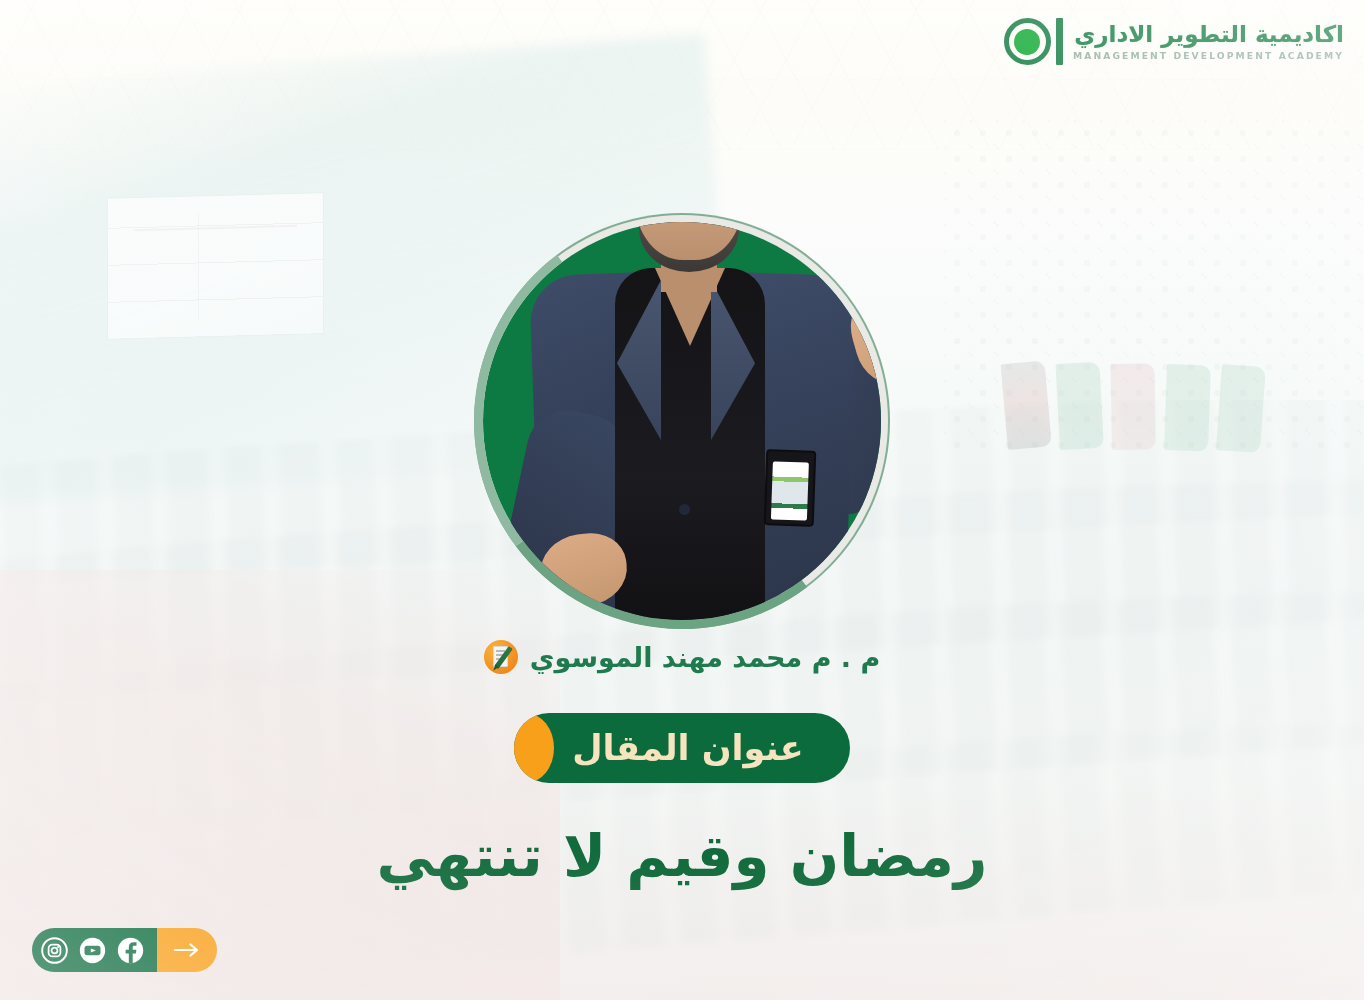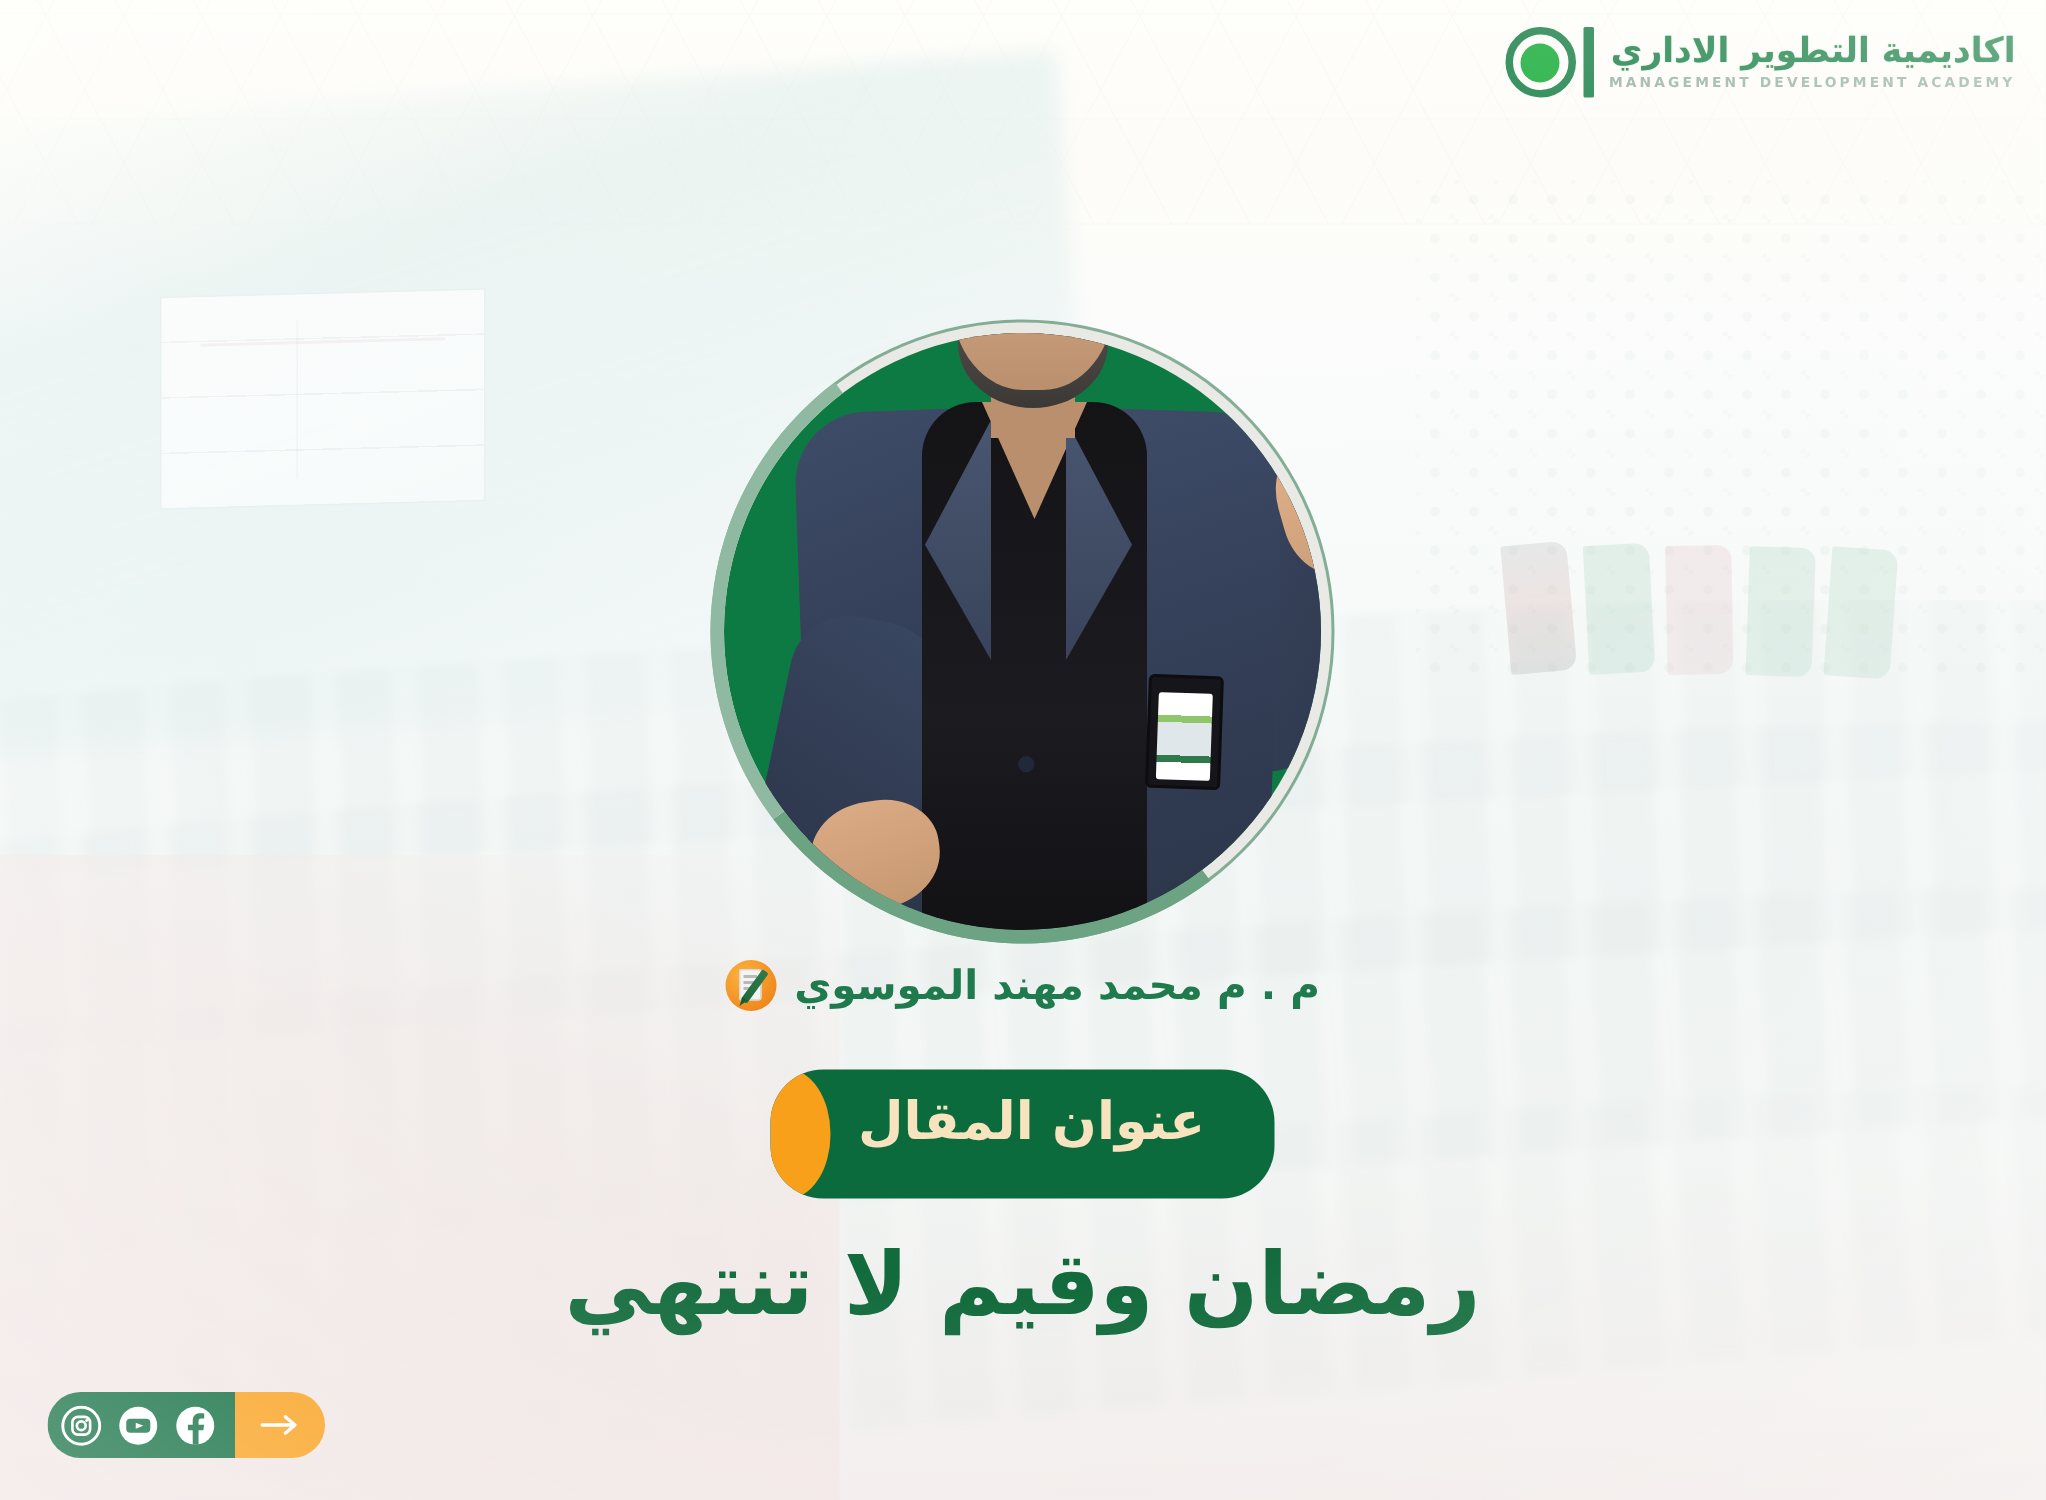--- a/index.html
+++ b/index.html
@@ -305,21 +305,21 @@
   }
 
   
   .pill-wrap {
     position: absolute; left: 0; right: 0; top: 713px;
     display: flex; justify-content: center;
   }
   .pill {
     position: relative;
     height: 70px;
-    padding: 0 46px 16px 58px;
+    padding: 0 46px 0 58px;
     border-radius: 35px;
     background: #0b6b3d;
     display: flex; align-items: center; justify-content: center;
     overflow: hidden;
   }
   .pill-accent {
     position: absolute; left: 0; top: 0; width: 40px; height: 100%;
     background: #f9a01b;
     border-radius: 0 70% 70% 0 / 0 50% 50% 0;
   }

